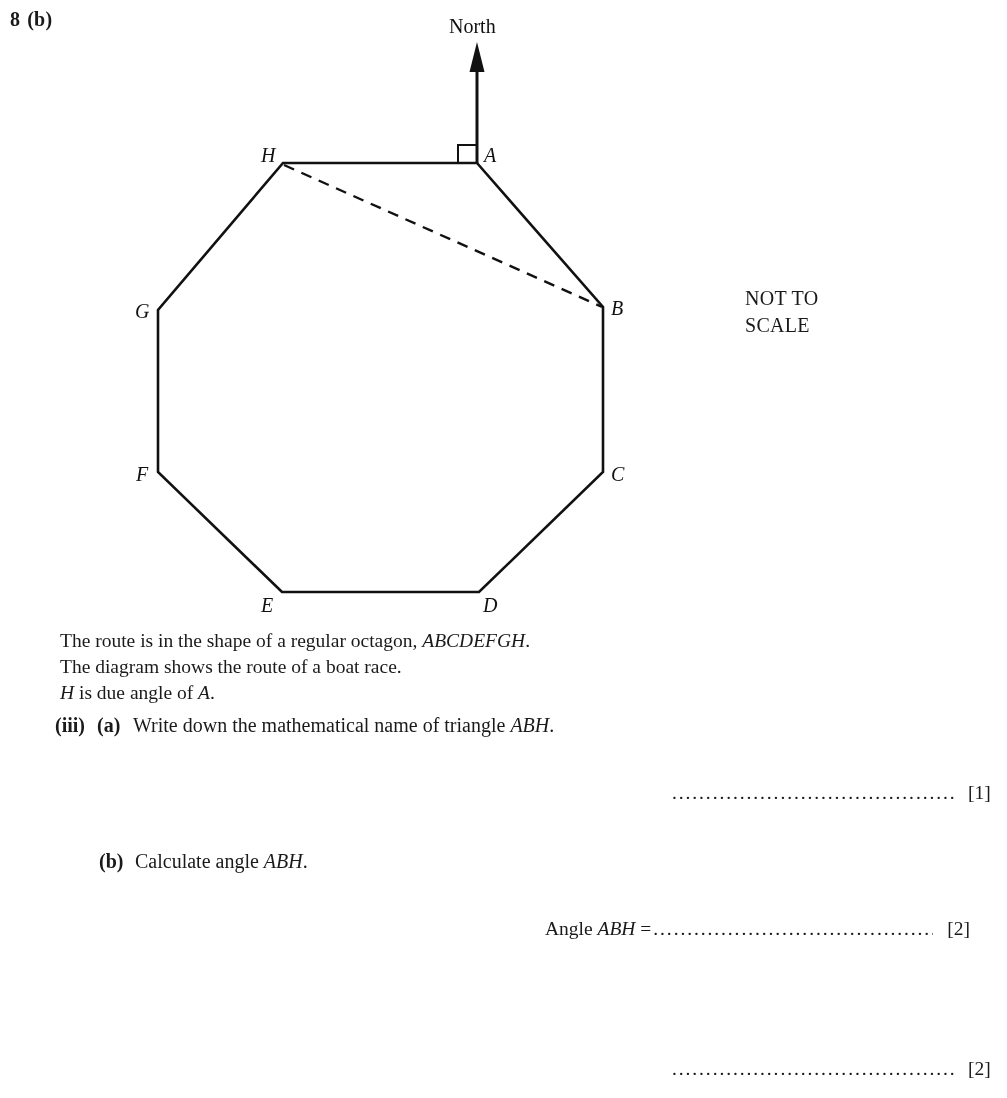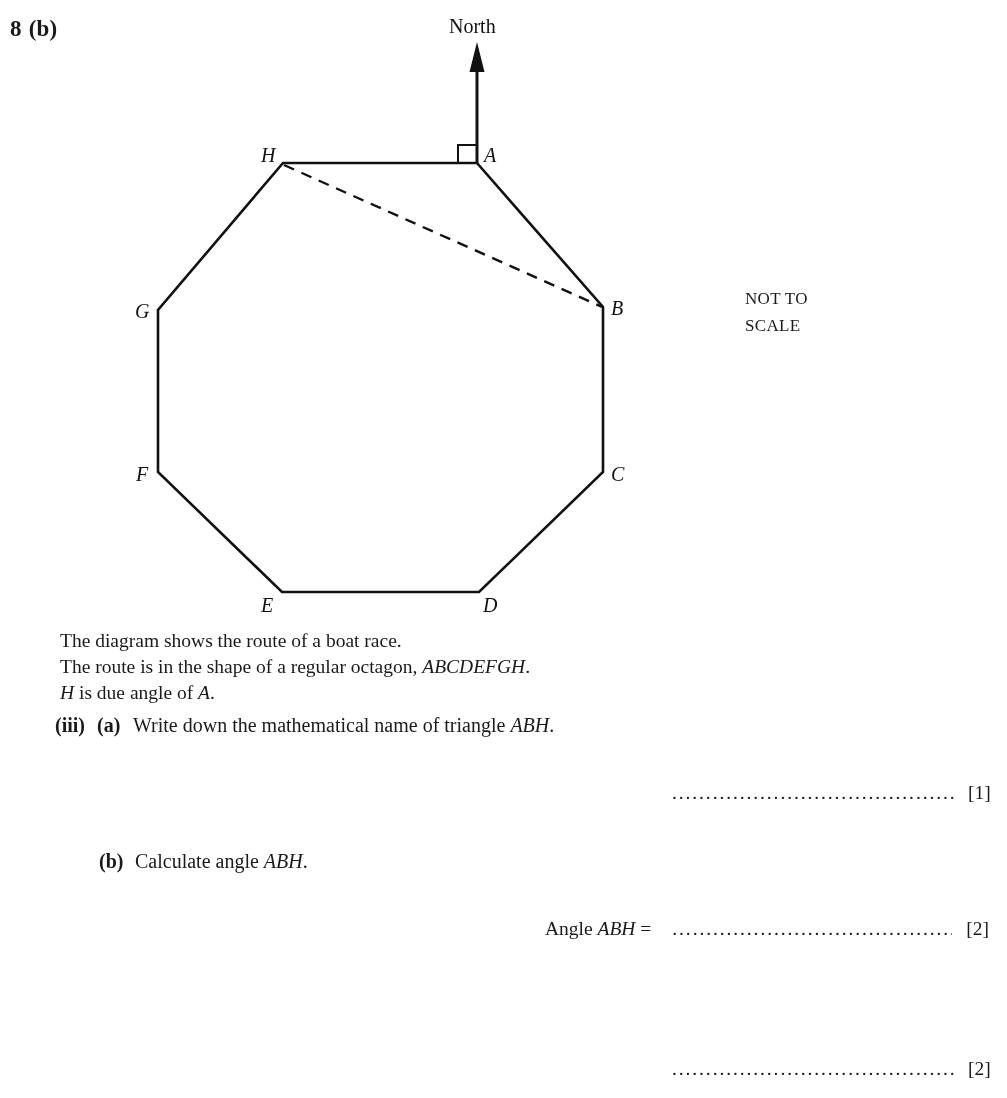--- a/index.html
+++ b/index.html
@@ -18,23 +18,23 @@
   }
   .page {
     position: absolute;
     inset: 0;
   }
 
   
   .q-number {
     position: absolute;
     left: 10px;
-    top: 16px;
+    top: 8px;
     font-weight: bold;
-    font-size: 23px;
+    font-size: 20px;
     letter-spacing: 0.2px;
   }
   .q-number .num { margin-right: 7px; }
 
   
   .diagram {
     position: absolute;
     left: 0;
     top: 0;
     width: 700px;
@@ -53,21 +53,21 @@
     font-style: normal;
     font-size: 20px;
     fill: #111111;
   }
 
   
   .nts {
     position: absolute;
     left: 745px;
     top: 285px;
-    font-size: 17px;
+    font-size: 20px;
     line-height: 27px;
     letter-spacing: 0.3px;
   }
 
   
   .stem {
     position: absolute;
     left: 60px;
     top: 628px;
     font-size: 19.5px;
@@ -96,21 +96,21 @@
   
   .ansrow {
     position: absolute;
     font-size: 19.5px;
     white-space: nowrap;
     display: flex;
     align-items: baseline;
   }
   .ans-label {
     font-size: 19.5px;
-    margin-right: 21px;
+    margin-right: 2px;
     white-space: nowrap;
   }
   .dots {
     display: inline-block;
     overflow: hidden;
     white-space: nowrap;
     font-size: 19.5px;
     letter-spacing: 1.9px;
     color: #1a1a1a;
   }
@@ -164,22 +164,22 @@
       <text class="vlabel" x="261" y="162">H</text>
     </svg>
   </div>
 
   <div class="nts">
     <div>NOT TO</div>
     <div>SCALE</div>
   </div>
 
   <div class="stem">
+    <div><span>The route is in the shape of a regular octagon, </span><i class="mv">ABCDEFGH</i><span>.</span></div>
     <div>The diagram shows the route of a boat race.</div>
-    <div><span>The route is in the shape of a regular octagon, </span><i class="mv">ABCDEFGH</i><span>.</span></div>
     <div><i class="mv">H</i><span> is due angle of </span><i class="mv">A</i><span>.</span></div>
   </div>
 
   <div class="part part-iii">
     <span class="roman">(iii)</span><span class="alpha">(a)</span><span>Write down the mathematical name of triangle </span><i class="mv">ABH</i><span>.</span>
   </div>
 
   <div class="ansrow ans-a">
     <span class="dots">..................................................</span>
     <span class="mark">[1]</span>

